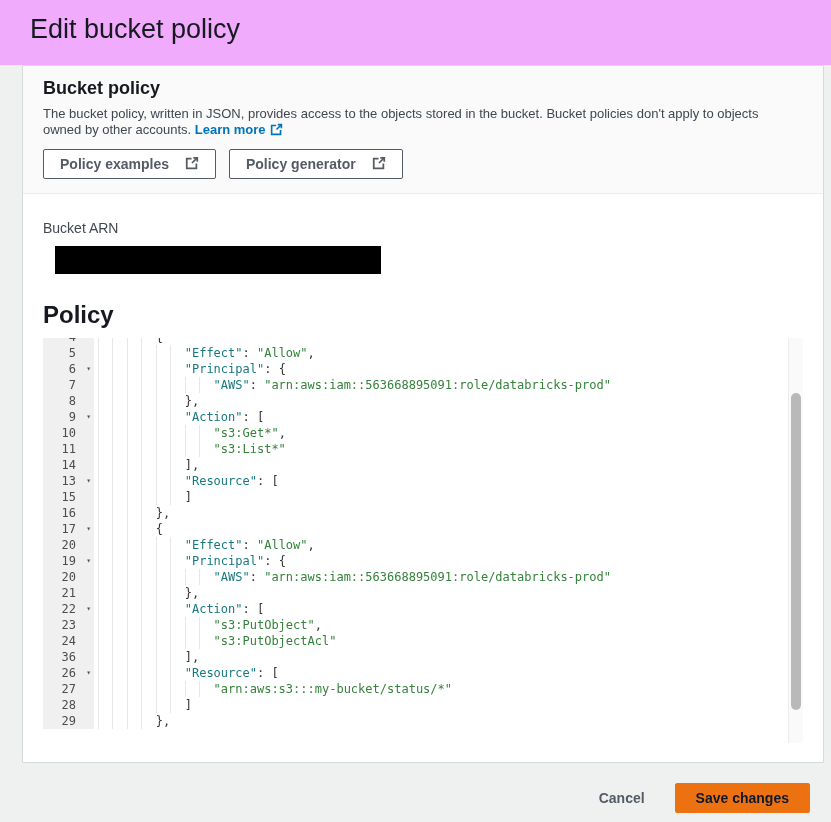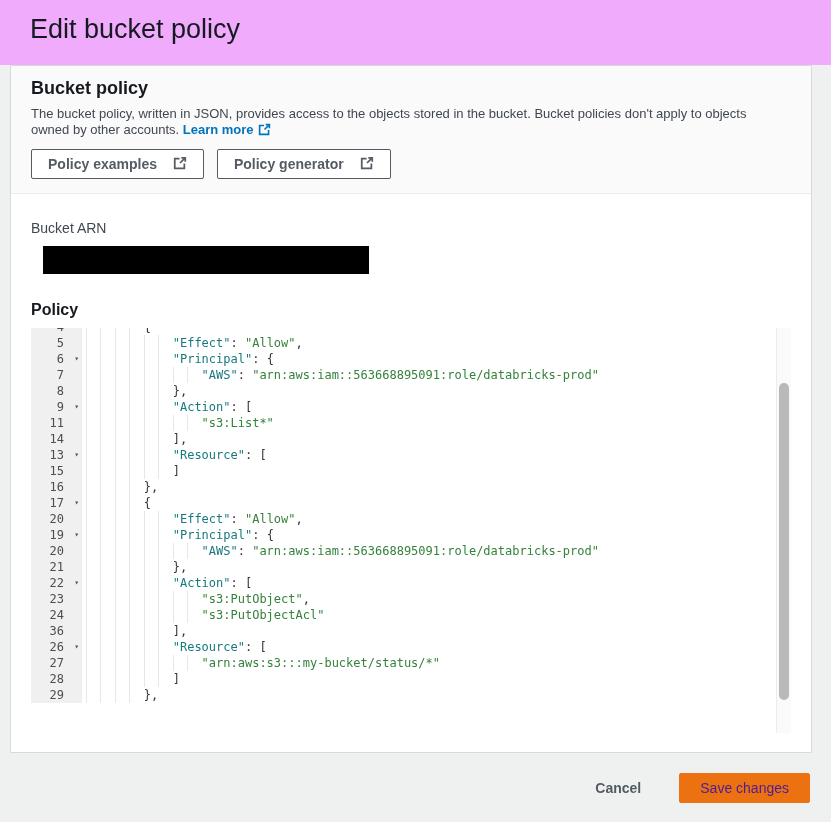--- a/index.html
+++ b/index.html
@@ -2,60 +2,60 @@
 <html><head>
 <meta charset="utf-8">
 <style>
   * { margin:0; padding:0; box-sizing:border-box; }
   html,body { width:831px; height:822px; overflow:hidden; }
   body { background:#eff1f1; font-family:"Liberation Sans", sans-serif; color:#16191f; }
 
   .top-band { background:#f0abfc; height:65px; padding:14px 0 0 30px; }
   .page-title { font-size:27px; font-weight:500; color:#16191f; }
 
-  .card { margin-left:10px; width:802px; background:#ffffff; border:1px solid #d5dbdb; border-radius:1px; }
+  .card { margin-left:22px; width:802px; background:#ffffff; border:1px solid #d5dbdb; border-radius:1px; }
   .card-header { background:#fafafa; border-bottom:1px solid #eaeded; padding:12px 20px 14px 20px; }
   .card-title { font-size:18px; font-weight:700; margin-bottom:7px; }
   .card-desc { font-size:13px; line-height:16px; color:#414750; width:742px; }
   .learn-more { color:#0073bb; font-weight:700; text-decoration:none; cursor:pointer; white-space:nowrap; }
   .ext-icon { display:inline-block; vertical-align:-2px; margin-left:4px; }
   .header-buttons { margin-top:9px; display:flex; gap:13px; }
   .btn-secondary { display:inline-flex; gap:12px; background:#fff; border:1px solid #545b64;
       border-radius:2px; padding:6px 16px 5px 16px; font-size:14px; font-weight:700; color:#545b64; cursor:pointer;
       font-family:"Liberation Sans", sans-serif; }
 
   .card-body { padding:26px 20px 19px 20px; }
   .field-label { font-size:14px; color:#414750; }
   .redacted { margin:10px 0 0 12px; width:326px; height:28px; background:#000; }
-  .policy-heading { margin-top:27px; font-size:16px; font-weight:700; color:#16191f; }
+  .policy-heading { margin-top:27px; font-size:24px; font-weight:700; color:#16191f; }
 
   .editor { position:relative; margin-top:9px; width:760px; height:405px; overflow:hidden; background:#fff;
       font-family:"DejaVu Sans Mono", monospace; font-size:12px; line-height:16px; cursor:text; }
   .ed-inner { margin-top:-9px; }
   .ed-row { display:flex; height:16px; white-space:pre; }
   .gut { flex:0 0 51px; background:#f0f0f0; text-align:right; padding-right:18px; color:#4d4d4d; position:relative; }
   .fold { position:absolute; right:3px; top:0; font-size:8px; color:#555; cursor:pointer; }
   .code { flex:1 1 auto; padding-left:4px; overflow:hidden; }
   .ed-row.active .gut { background:#e2e2e2; }
   .ed-row.active .code { background:#ececec; }
   .c-ws { display:inline-block; background:repeating-linear-gradient(to right,#e7e7e7 0 1px,transparent 1px 14.45px); }
   .active .c-ws { background:repeating-linear-gradient(to right,#dadada 0 1px,transparent 1px 14.45px); }
   .c-key { color:#17797f; }
   .c-str { color:#35823b; }
   .c-pun { color:#333333; }
   .cursor { display:inline-block; width:2px; height:13px; background:#000; vertical-align:-2px; }
 
   .ed-scrollbar { position:absolute; top:0; right:0; width:15px; height:405px; background:#fafafa; border-left:1px solid #ececec; }
   .ed-thumb { position:absolute; left:2px; width:10px; top:55px; height:317px; background:#b9b9b9; border-radius:6px; }
 
-  .footer { display:flex; justify-content:flex-end; align-items:center; gap:38px; margin:20px 21px 0 0; }
+  .footer { display:flex; justify-content:flex-end; align-items:center; gap:30px; margin:20px 21px 0 0; }
   .btn-link { background:none; border:none; font-size:14px; font-weight:700; color:#545b64; cursor:pointer;
       font-family:"Liberation Sans", sans-serif; }
-  .btn-primary { background:#ec7211; border:1px solid #ec7211; border-radius:2px; color:#4c1d95; font-size:14px;
-      font-weight:400; padding:6px 20px; height:30px; cursor:pointer; font-family:"Liberation Sans", sans-serif; }
+  .btn-primary { background:#ec7211; border:1px solid #ec7211; border-radius:2px; color:#0f172a; font-size:14px;
+      font-weight:700; padding:6px 20px; height:30px; cursor:pointer; font-family:"Liberation Sans", sans-serif; }
 </style>
 </head>
 <body>
 
 <div class="top-band">
   <h1 class="page-title">Edit bucket policy</h1>
 </div>
 
 <div class="card">
   <div class="card-header">
@@ -94,20 +94,21 @@
     <h3 class="policy-heading">Policy</h3>
 
     <div class="editor">
       <div class="ed-inner" id="editor-lines">
           <div class="ed-row"><div class="gut">4</div><div class="code"><span class="c-ws">        </span><span class="c-pun">{</span></div></div>
           <div class="ed-row"><div class="gut">5</div><div class="code"><span class="c-ws">            </span><span class="c-key">"Effect"</span><span class="c-pun">: </span><span class="c-str">"Allow"</span><span class="c-pun">,</span></div></div>
           <div class="ed-row"><div class="gut">6<span class="fold">▾</span></div><div class="code"><span class="c-ws">            </span><span class="c-key">"Principal"</span><span class="c-pun">: {</span></div></div>
           <div class="ed-row"><div class="gut">7</div><div class="code"><span class="c-ws">                </span><span class="c-key">"AWS"</span><span class="c-pun">: </span><span class="c-str">"arn:aws:iam::563668895091:role/databricks-prod"</span></div></div>
           <div class="ed-row"><div class="gut">8</div><div class="code"><span class="c-ws">            </span><span class="c-pun">},</span></div></div>
           <div class="ed-row"><div class="gut">9<span class="fold">▾</span></div><div class="code"><span class="c-ws">            </span><span class="c-key">"Action"</span><span class="c-pun">: [</span></div></div>
+          <div class="ed-row"><div class="gut">10</div><div class="code"><span class="c-ws">                </span><span class="c-str">"s3:Get*"</span><span class="c-pun">,</span></div></div>
           <div class="ed-row"><div class="gut">11</div><div class="code"><span class="c-ws">                </span><span class="c-str">"s3:List*"</span></div></div>
           <div class="ed-row"><div class="gut">14</div><div class="code"><span class="c-ws">            </span><span class="c-pun">],</span></div></div>
           <div class="ed-row"><div class="gut">13<span class="fold">▾</span></div><div class="code"><span class="c-ws">            </span><span class="c-key">"Resource"</span><span class="c-pun">: [</span></div></div>
           <div class="ed-row"><div class="gut">15</div><div class="code"><span class="c-ws">            </span><span class="c-pun">]</span></div></div>
           <div class="ed-row"><div class="gut">16</div><div class="code"><span class="c-ws">        </span><span class="c-pun">},</span></div></div>
           <div class="ed-row"><div class="gut">17<span class="fold">▾</span></div><div class="code"><span class="c-ws">        </span><span class="c-pun">{</span></div></div>
           <div class="ed-row"><div class="gut">20</div><div class="code"><span class="c-ws">            </span><span class="c-key">"Effect"</span><span class="c-pun">: </span><span class="c-str">"Allow"</span><span class="c-pun">,</span></div></div>
           <div class="ed-row"><div class="gut">19<span class="fold">▾</span></div><div class="code"><span class="c-ws">            </span><span class="c-key">"Principal"</span><span class="c-pun">: {</span></div></div>
           <div class="ed-row"><div class="gut">20</div><div class="code"><span class="c-ws">                </span><span class="c-key">"AWS"</span><span class="c-pun">: </span><span class="c-str">"arn:aws:iam::563668895091:role/databricks-prod"</span></div></div>
           <div class="ed-row"><div class="gut">21</div><div class="code"><span class="c-ws">            </span><span class="c-pun">},</span></div></div>

